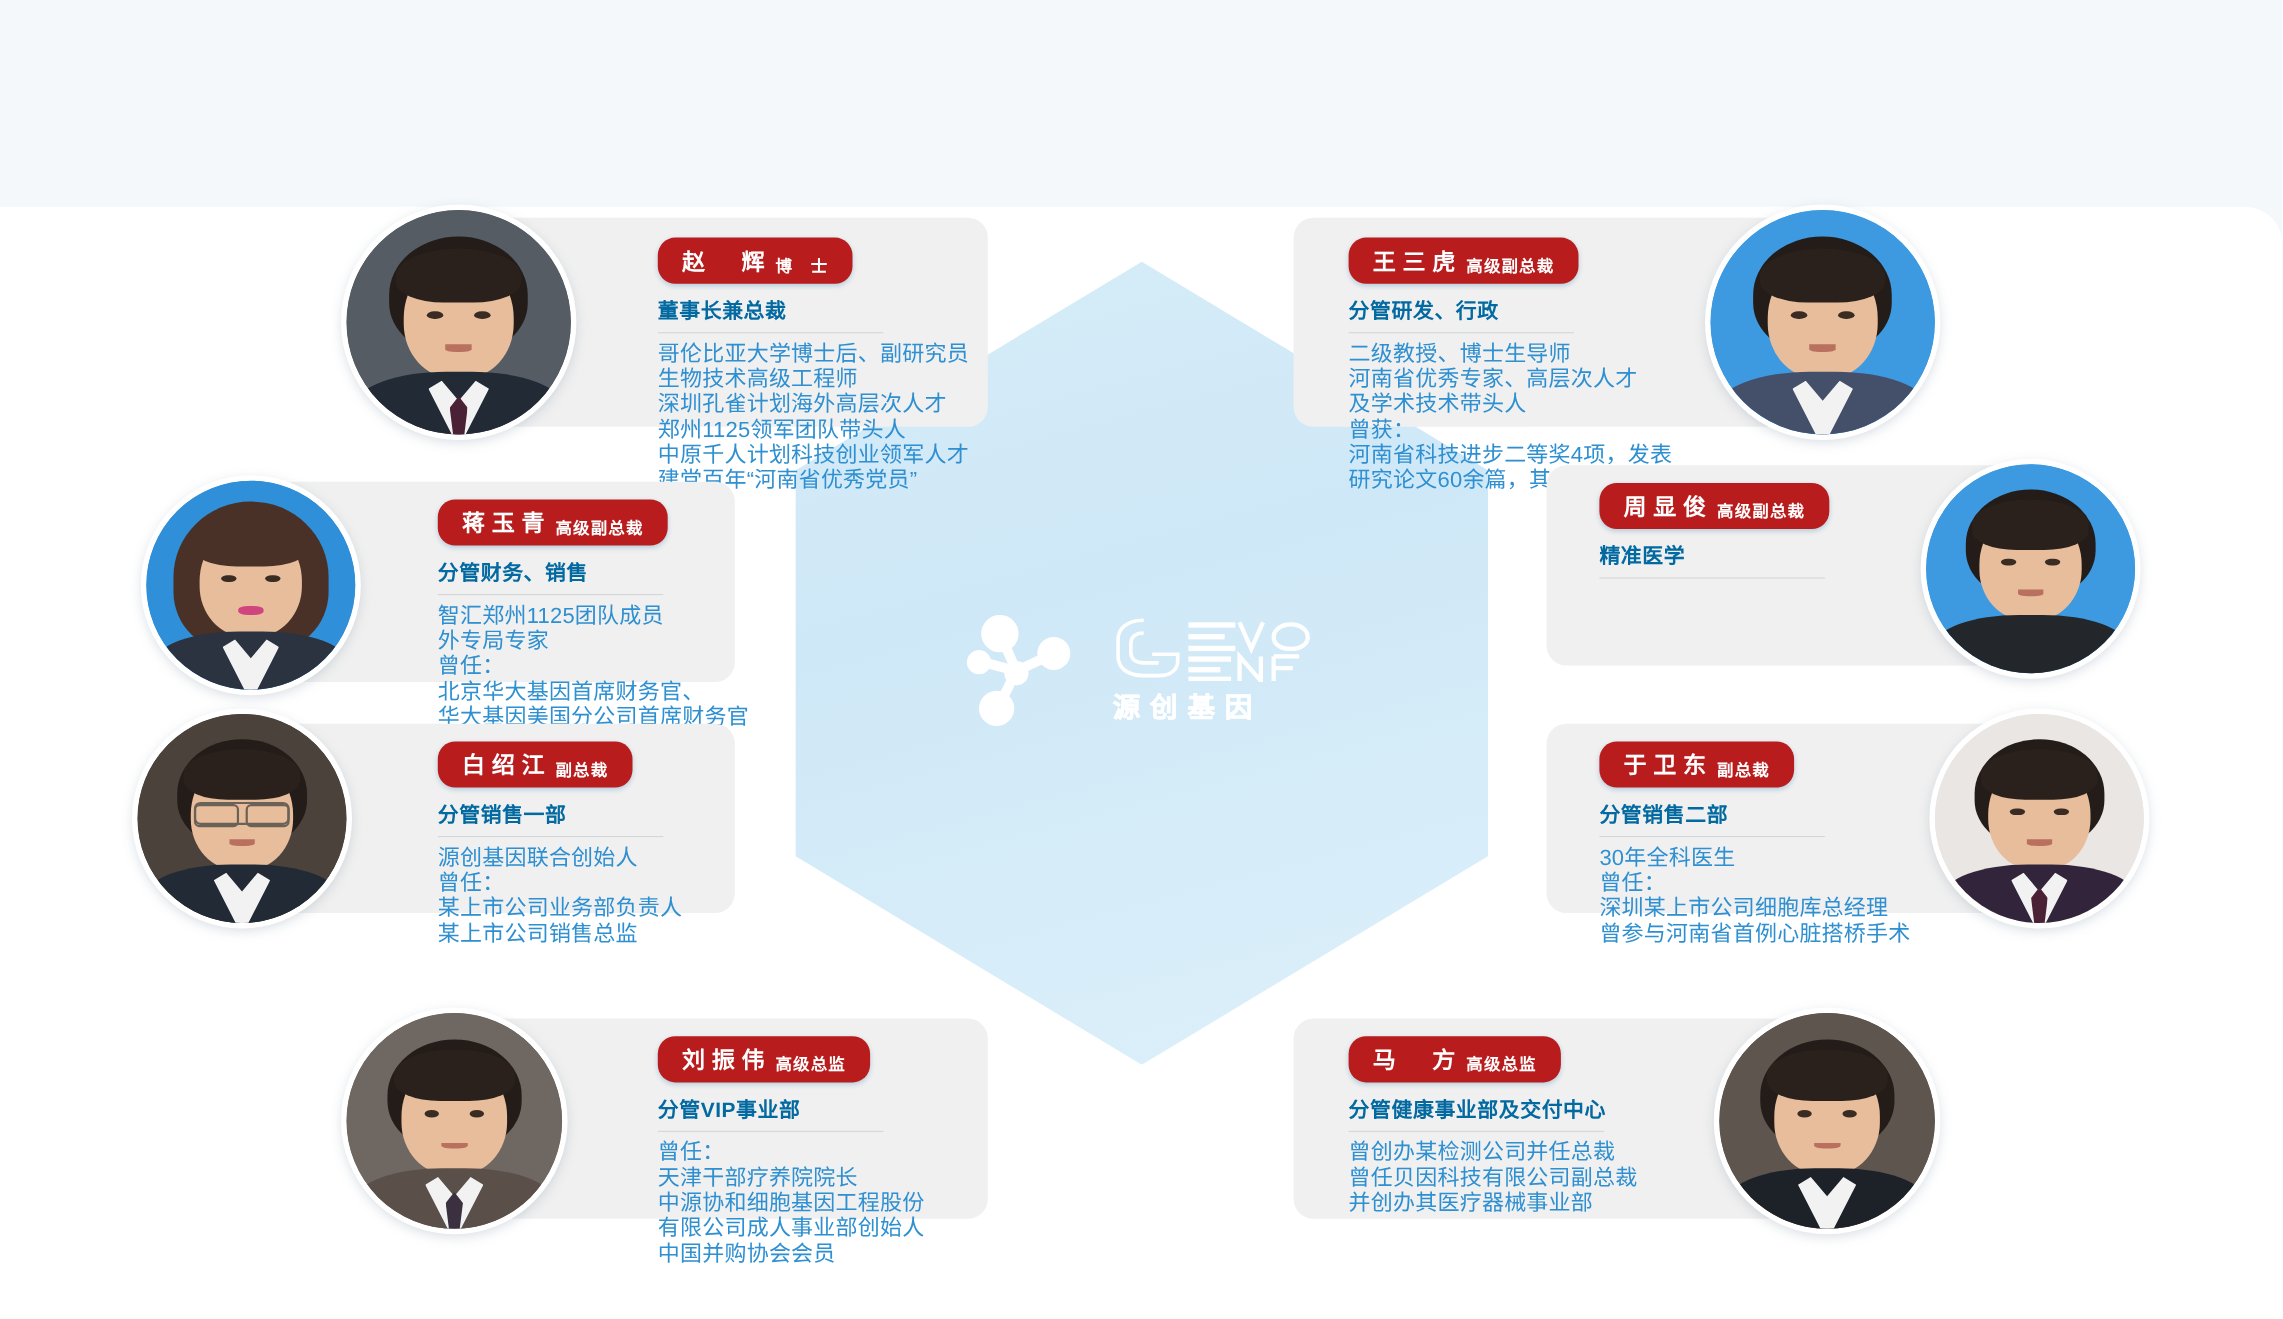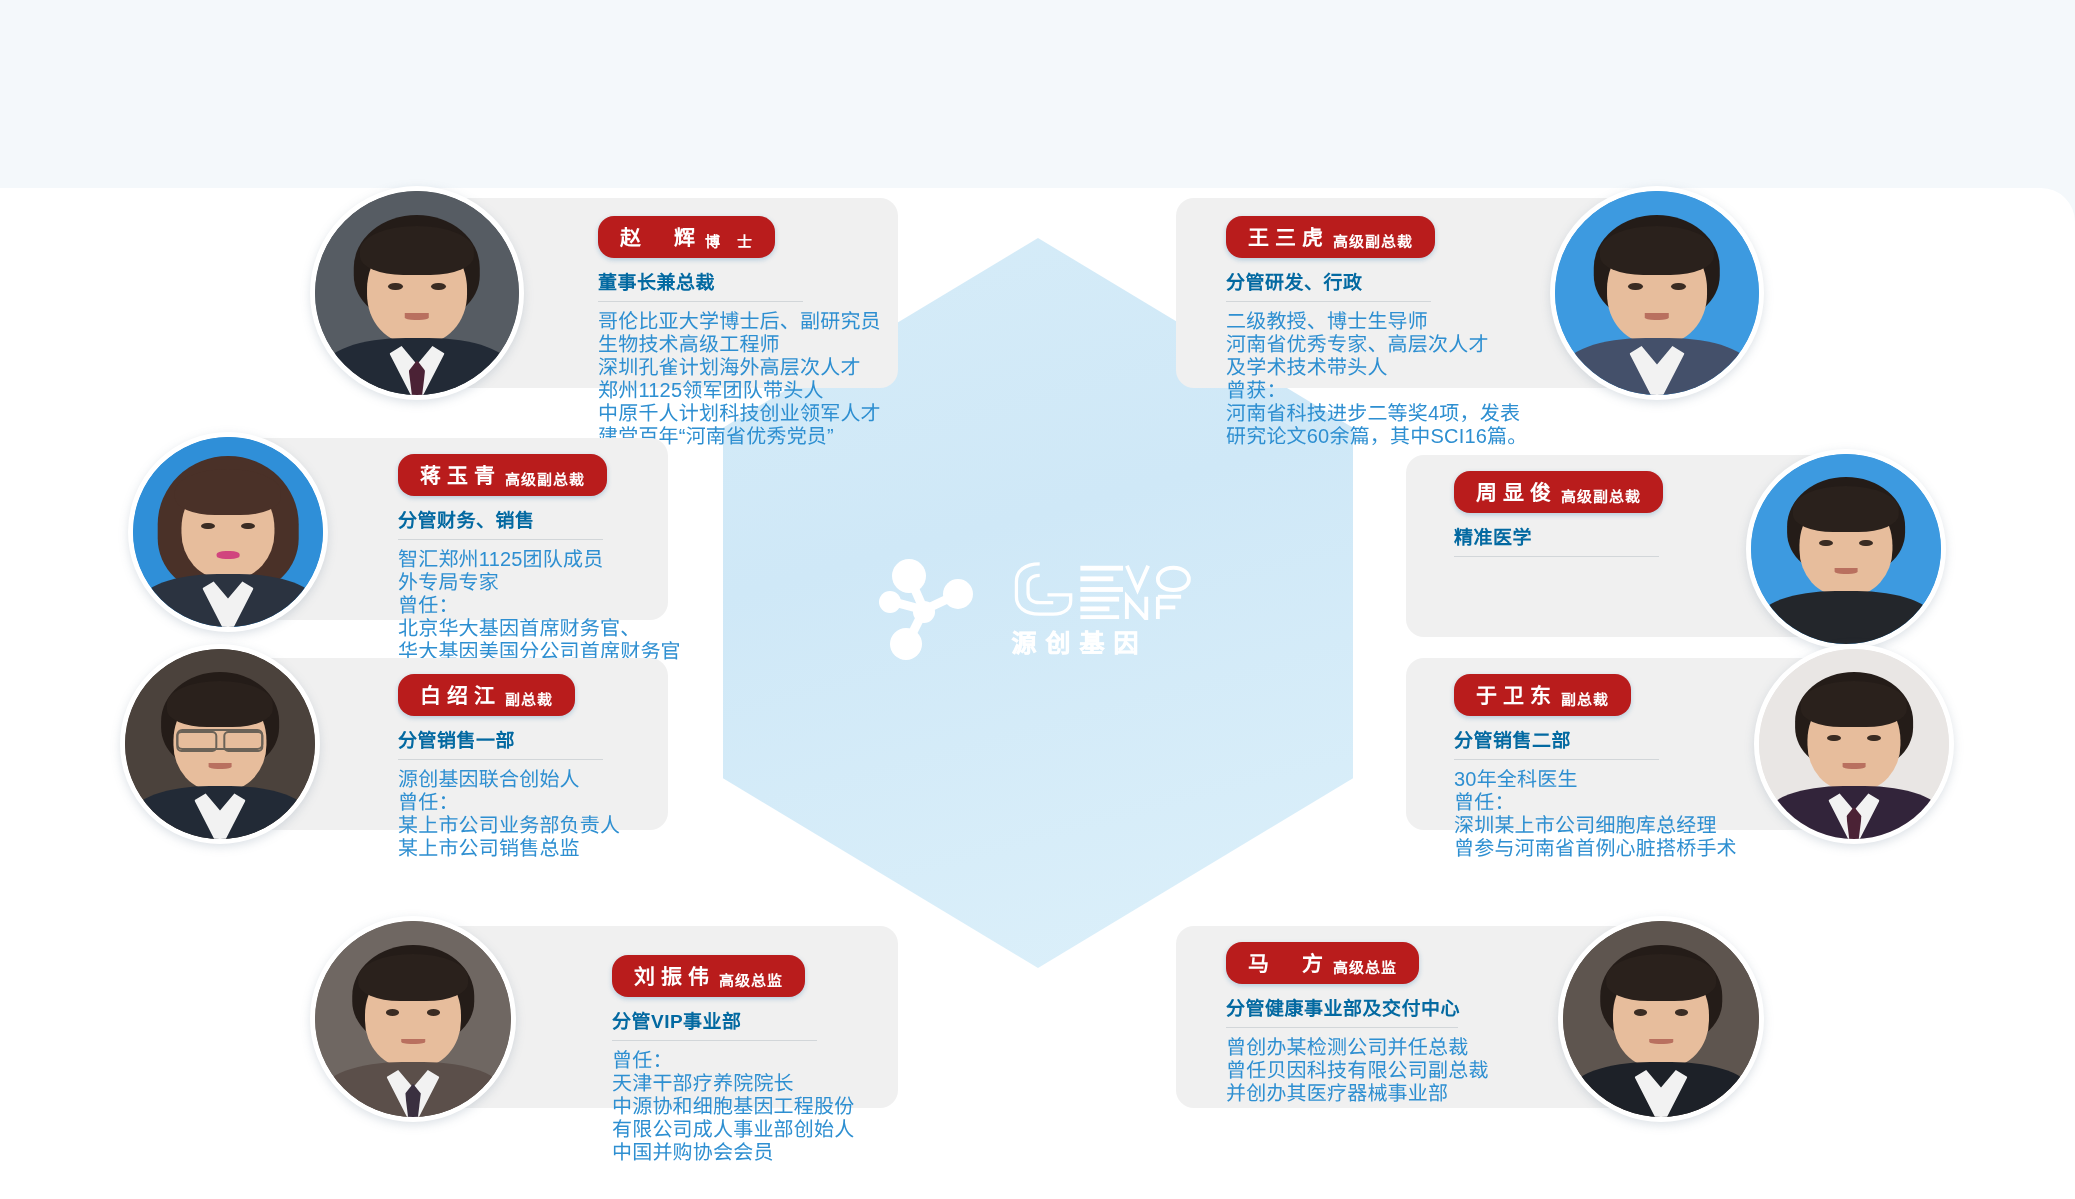--- a/index.html
+++ b/index.html
@@ -418,21 +418,21 @@
           <div class="f-fringe" style="background:#4a3128;"></div>
           <div class="f-eye l"></div>
             <div class="f-eye r"></div>
             <div class="f-mouth lip"></div>
           <div class="f-body" style="background:#2b3340;"></div>
             <div class="f-shirt"></div>
         </div>
       </div>
     </div>
 
-    <div class="card" style="left:1406px; top:267px; width:450px; height:182px;">
+    <div class="card" style="left:1406px; top:235px; width:450px; height:182px;">
       <div class="info" style="left:48px; top:16px;">
         <div class="name-pill">
           <span class="nm">周显俊</span>
           <span class="ti">高级副总裁</span>
         </div>
         <div class="role">精准医学</div>
         <div class="rule"></div>
       </div>
       <div class="avatar" style="right:-90px; top:-6px; width:200px; height:200px; background:#3d9ae0;">
         <div class="face" style="background:#3d9ae0;">
@@ -499,21 +499,21 @@
             <div class="f-eye r"></div>
             <div class="f-mouth"></div>
           <div class="f-body" style="background:#32243a;"></div>
           <div class="f-shirt"></div>
             <div class="f-tie"></div>
         </div>
       </div>
     </div>
 
     <div class="card" style="left:398px; top:738px; width:500px; height:182px;">
-      <div class="info" style="left:214px; top:16px;margin-top:13px;">
+      <div class="info" style="left:200px; top:16px;">
         <div class="name-pill">
           <span class="nm">刘振伟</span>
           <span class="ti">高级总监</span>
         </div>
         <div class="role">分管VIP事业部</div>
         <div class="rule"></div>
         <ul class="bullets">
           <li>曾任：</li>
           <li>天津干部疗养院院长</li>
           <li>中源协和细胞基因工程股份</li>

